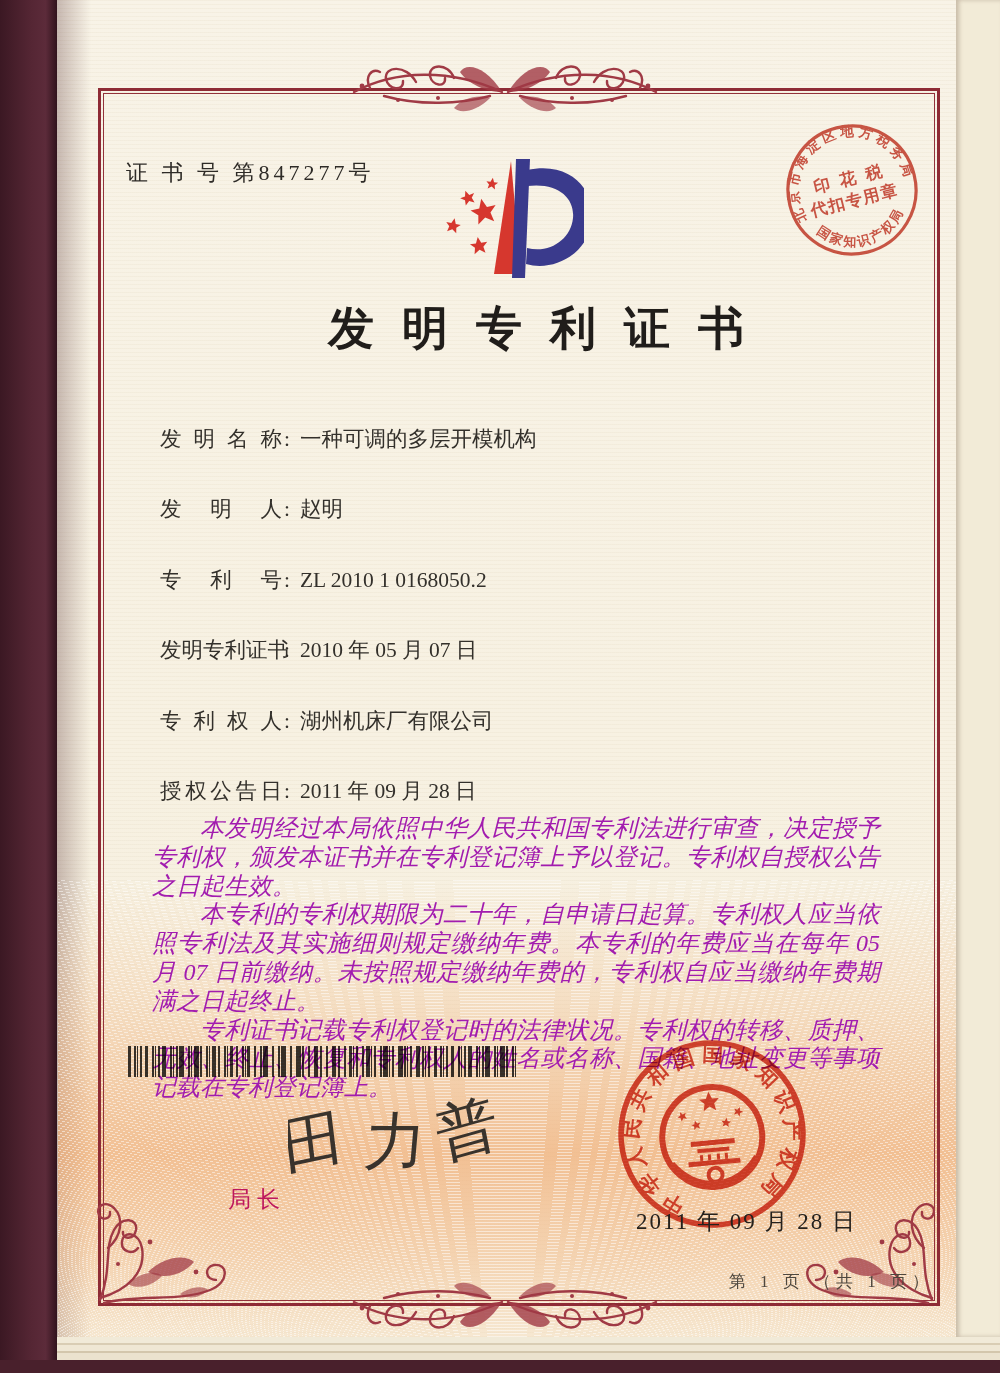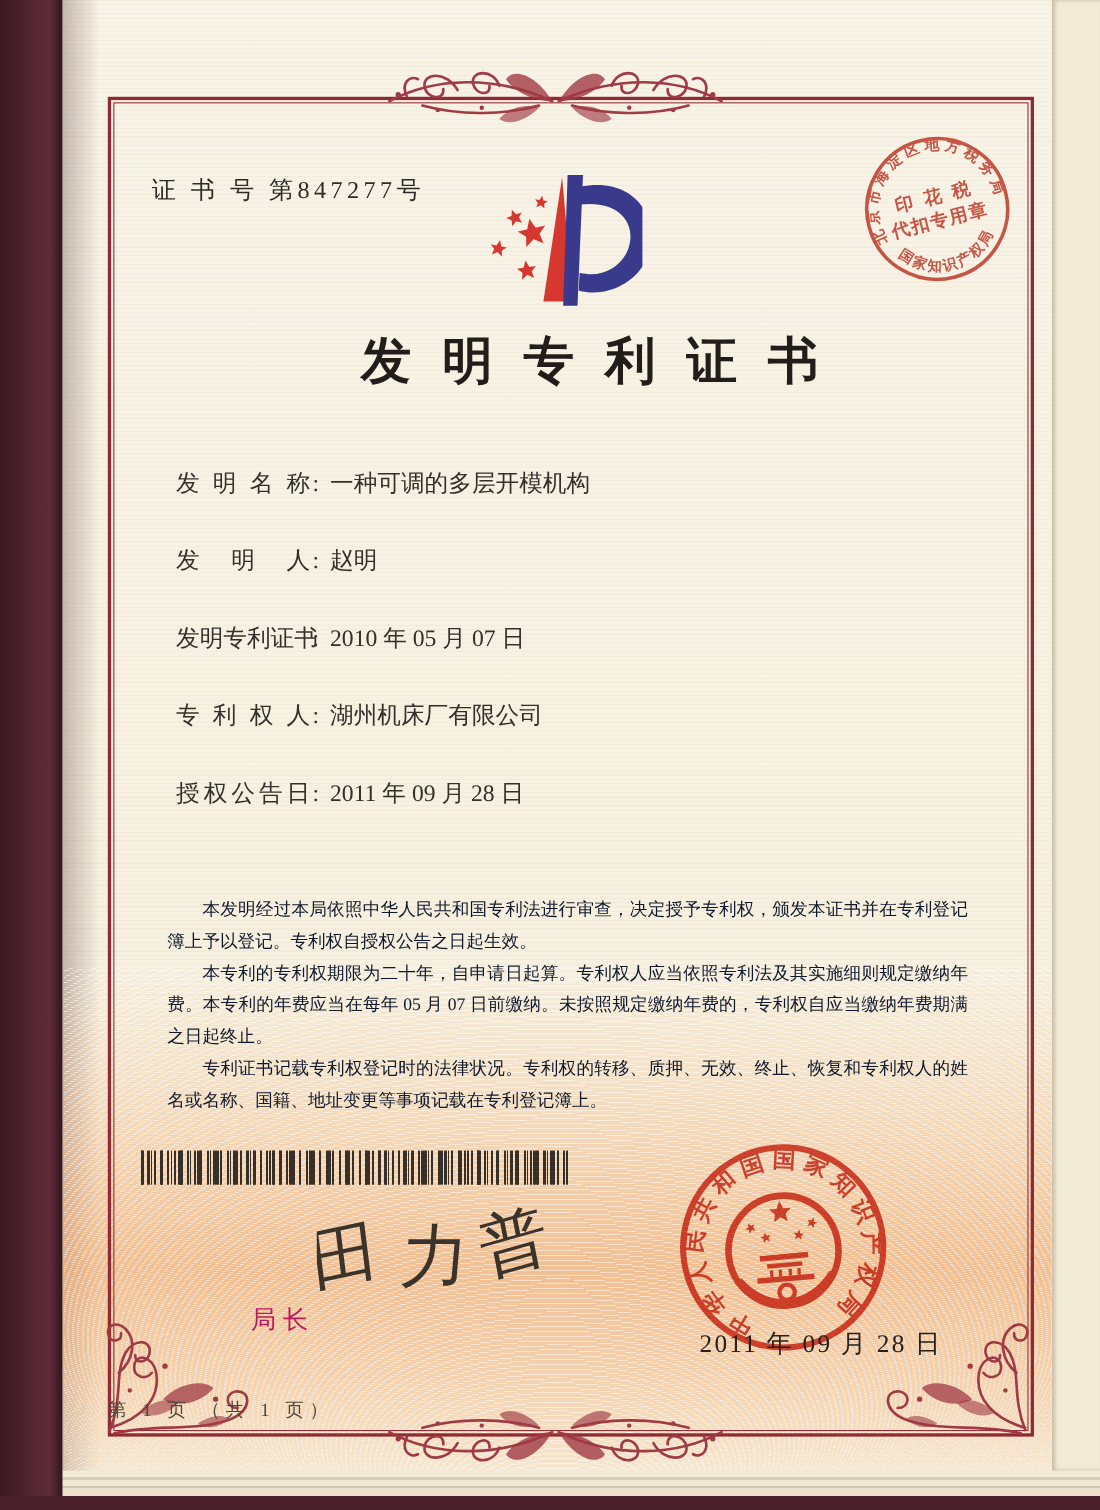--- a/index.html
+++ b/index.html
@@ -32,31 +32,31 @@
   
   .border-outer{position:absolute;left:98px;top:88px;width:836px;height:1212px;
     border:3px solid #8e2b35;z-index:2;}
   .border-inner{position:absolute;left:2px;top:2px;right:2px;bottom:2px;border:1px solid #93313a;}
 
   .orn{position:absolute;z-index:3;}
   .flip-v{transform:scaleY(-1);}
   .flip-h{transform:scaleX(-1);}
 
   
-  .cert-no{position:absolute;left:138px;top:158px;font-size:22px;letter-spacing:4px;color:#2e2b27;z-index:4;}
+  .cert-no{position:absolute;left:126px;top:158px;font-size:22px;letter-spacing:4px;color:#2e2b27;z-index:4;}
   .title{position:absolute;left:98px;top:298px;width:836px;text-align:center;z-index:4;
     font-size:46px;font-weight:bold;color:#201d1a;letter-spacing:28px;padding-left:28px;box-sizing:border-box;margin-left:20px;}
   .fields{position:absolute;left:160px;top:424px;z-index:4;color:#33302b;font-family:Liberation Serif, serif;}
   .field-row{height:70.4px;font-size:21.5px;white-space:nowrap;}
   .field-label{display:inline-block;width:122px;text-align:justify;text-align-last:justify;}
   .field-colon{display:inline-block;margin:0 10px 0 2px;}
   .paras{position:absolute;left:152px;top:814px;width:728px;z-index:4;
-    font-size:16px;line-height:28.8px;text-align:justify;color:#0f172a;}
+    font-size:24px;line-height:28.8px;text-align:justify;color:#a21caf;font-style:italic;}
   .paras p{margin:0;text-indent:2em;}
-  .footer{position:absolute;left:98px;top:1270px;width:836px;text-align:left;z-index:4;
+  .footer{position:absolute;left:98px;top:1270px;width:836px;text-align:right;z-index:4;
     font-size:17px;letter-spacing:5px;color:#4e473e;}
 
   
   .barcode{position:absolute;left:128px;top:1046px;width:390px;height:31px;z-index:4;mix-blend-mode:multiply;opacity:.88;
     background-image:
       repeating-linear-gradient(90deg,#1d1c1b 0 2px,transparent 2px 6px),
       repeating-linear-gradient(90deg,#1d1c1b 0 1px,transparent 1px 9px),
       repeating-linear-gradient(90deg,#1d1c1b 0 3px,transparent 3px 17px);}
 
   
@@ -169,20 +169,23 @@
   <div class="title">发明专利证书</div>
 
   <div class="fields">
     <div class="field-row">
       <span class="field-label">发明名称</span><span class="field-colon">:</span><span>一种可调的多层开模机构</span>
     </div>
     <div class="field-row">
       <span class="field-label">发明人</span><span class="field-colon">:</span><span>赵明</span>
     </div>
     <div class="field-row">
+      <span class="field-label">专利号</span><span class="field-colon">:</span><span>ZL 2010 1 0168050.2</span>
+    </div>
+    <div class="field-row">
       <span class="field-label">发明专利证书</span><span class="field-colon">:</span><span>2010 年 05 月 07 日</span>
     </div>
     <div class="field-row">
       <span class="field-label">专利权人</span><span class="field-colon">:</span><span>湖州机床厂有限公司</span>
     </div>
     <div class="field-row">
       <span class="field-label">授权公告日</span><span class="field-colon">:</span><span>2011 年 09 月 28 日</span>
     </div>
   </div>
 

